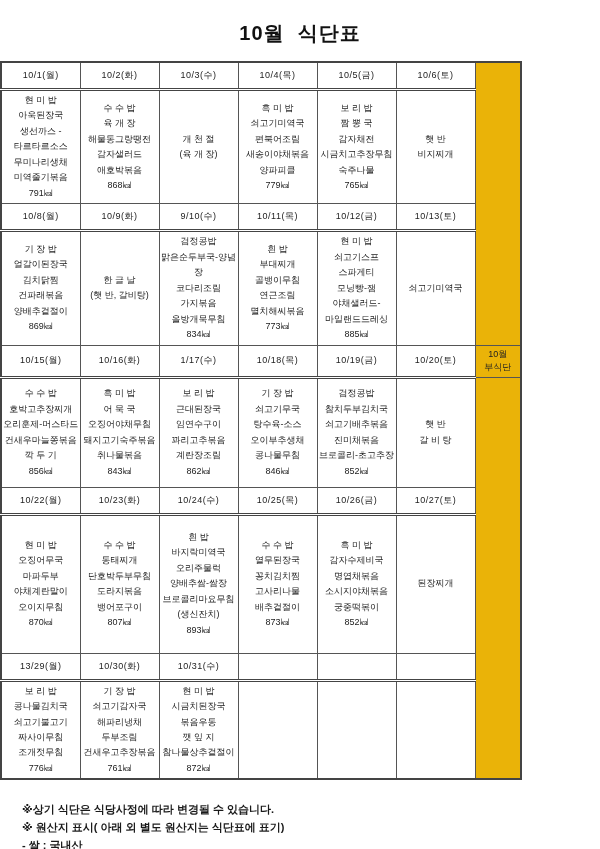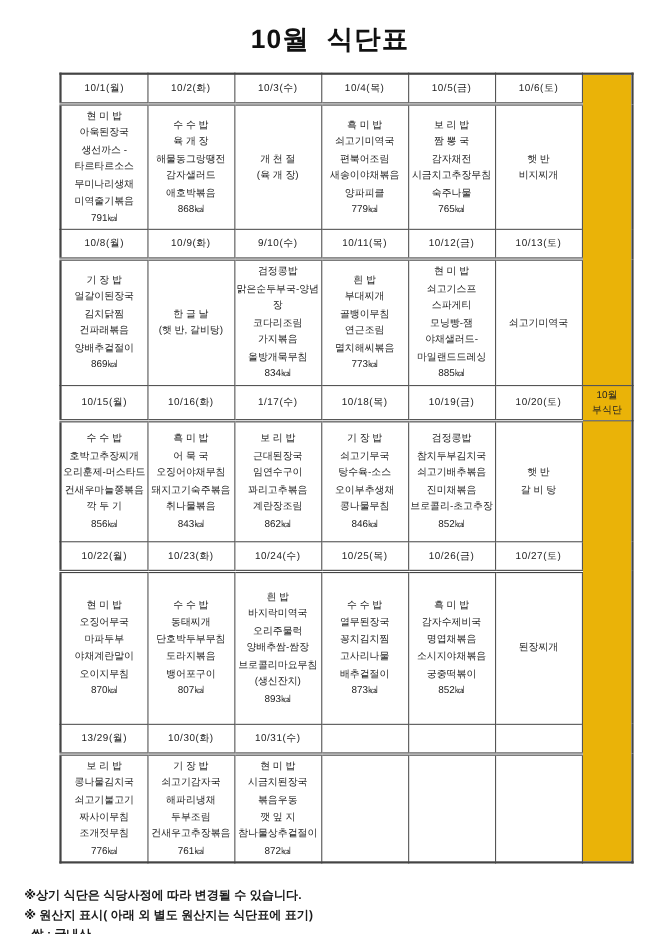--- a/index.html
+++ b/index.html
@@ -3,26 +3,26 @@
 <meta charset="utf-8">
 <style>
   html,body{margin:0;padding:0;}
   body{
     width:600px;height:849px;background:#ffffff;color:#1a1a1a;
     font-family:"Liberation Sans","DejaVu Sans",sans-serif;
     position:relative;overflow:hidden;
   }
   .title{
     margin:20px 0 14px 0;text-align:center;
-    font-size:24px;font-weight:bold;letter-spacing:1px;color:#111;
+    font-size:20px;font-weight:bold;letter-spacing:1px;color:#111;
     white-space:pre;
   }
   table.menu-table{
     border-collapse:collapse;table-layout:fixed;
-    margin-left:54px;width:520px;
+    width:520px;
     border:2px solid #444;
   }
   td{
     border:1px solid #555;
     text-align:center;vertical-align:middle;
     padding:2px 1px;overflow:hidden;
   }
   td.date{
     font-size:9px;height:21px;color:#222;
     border-bottom:3px double #444;

